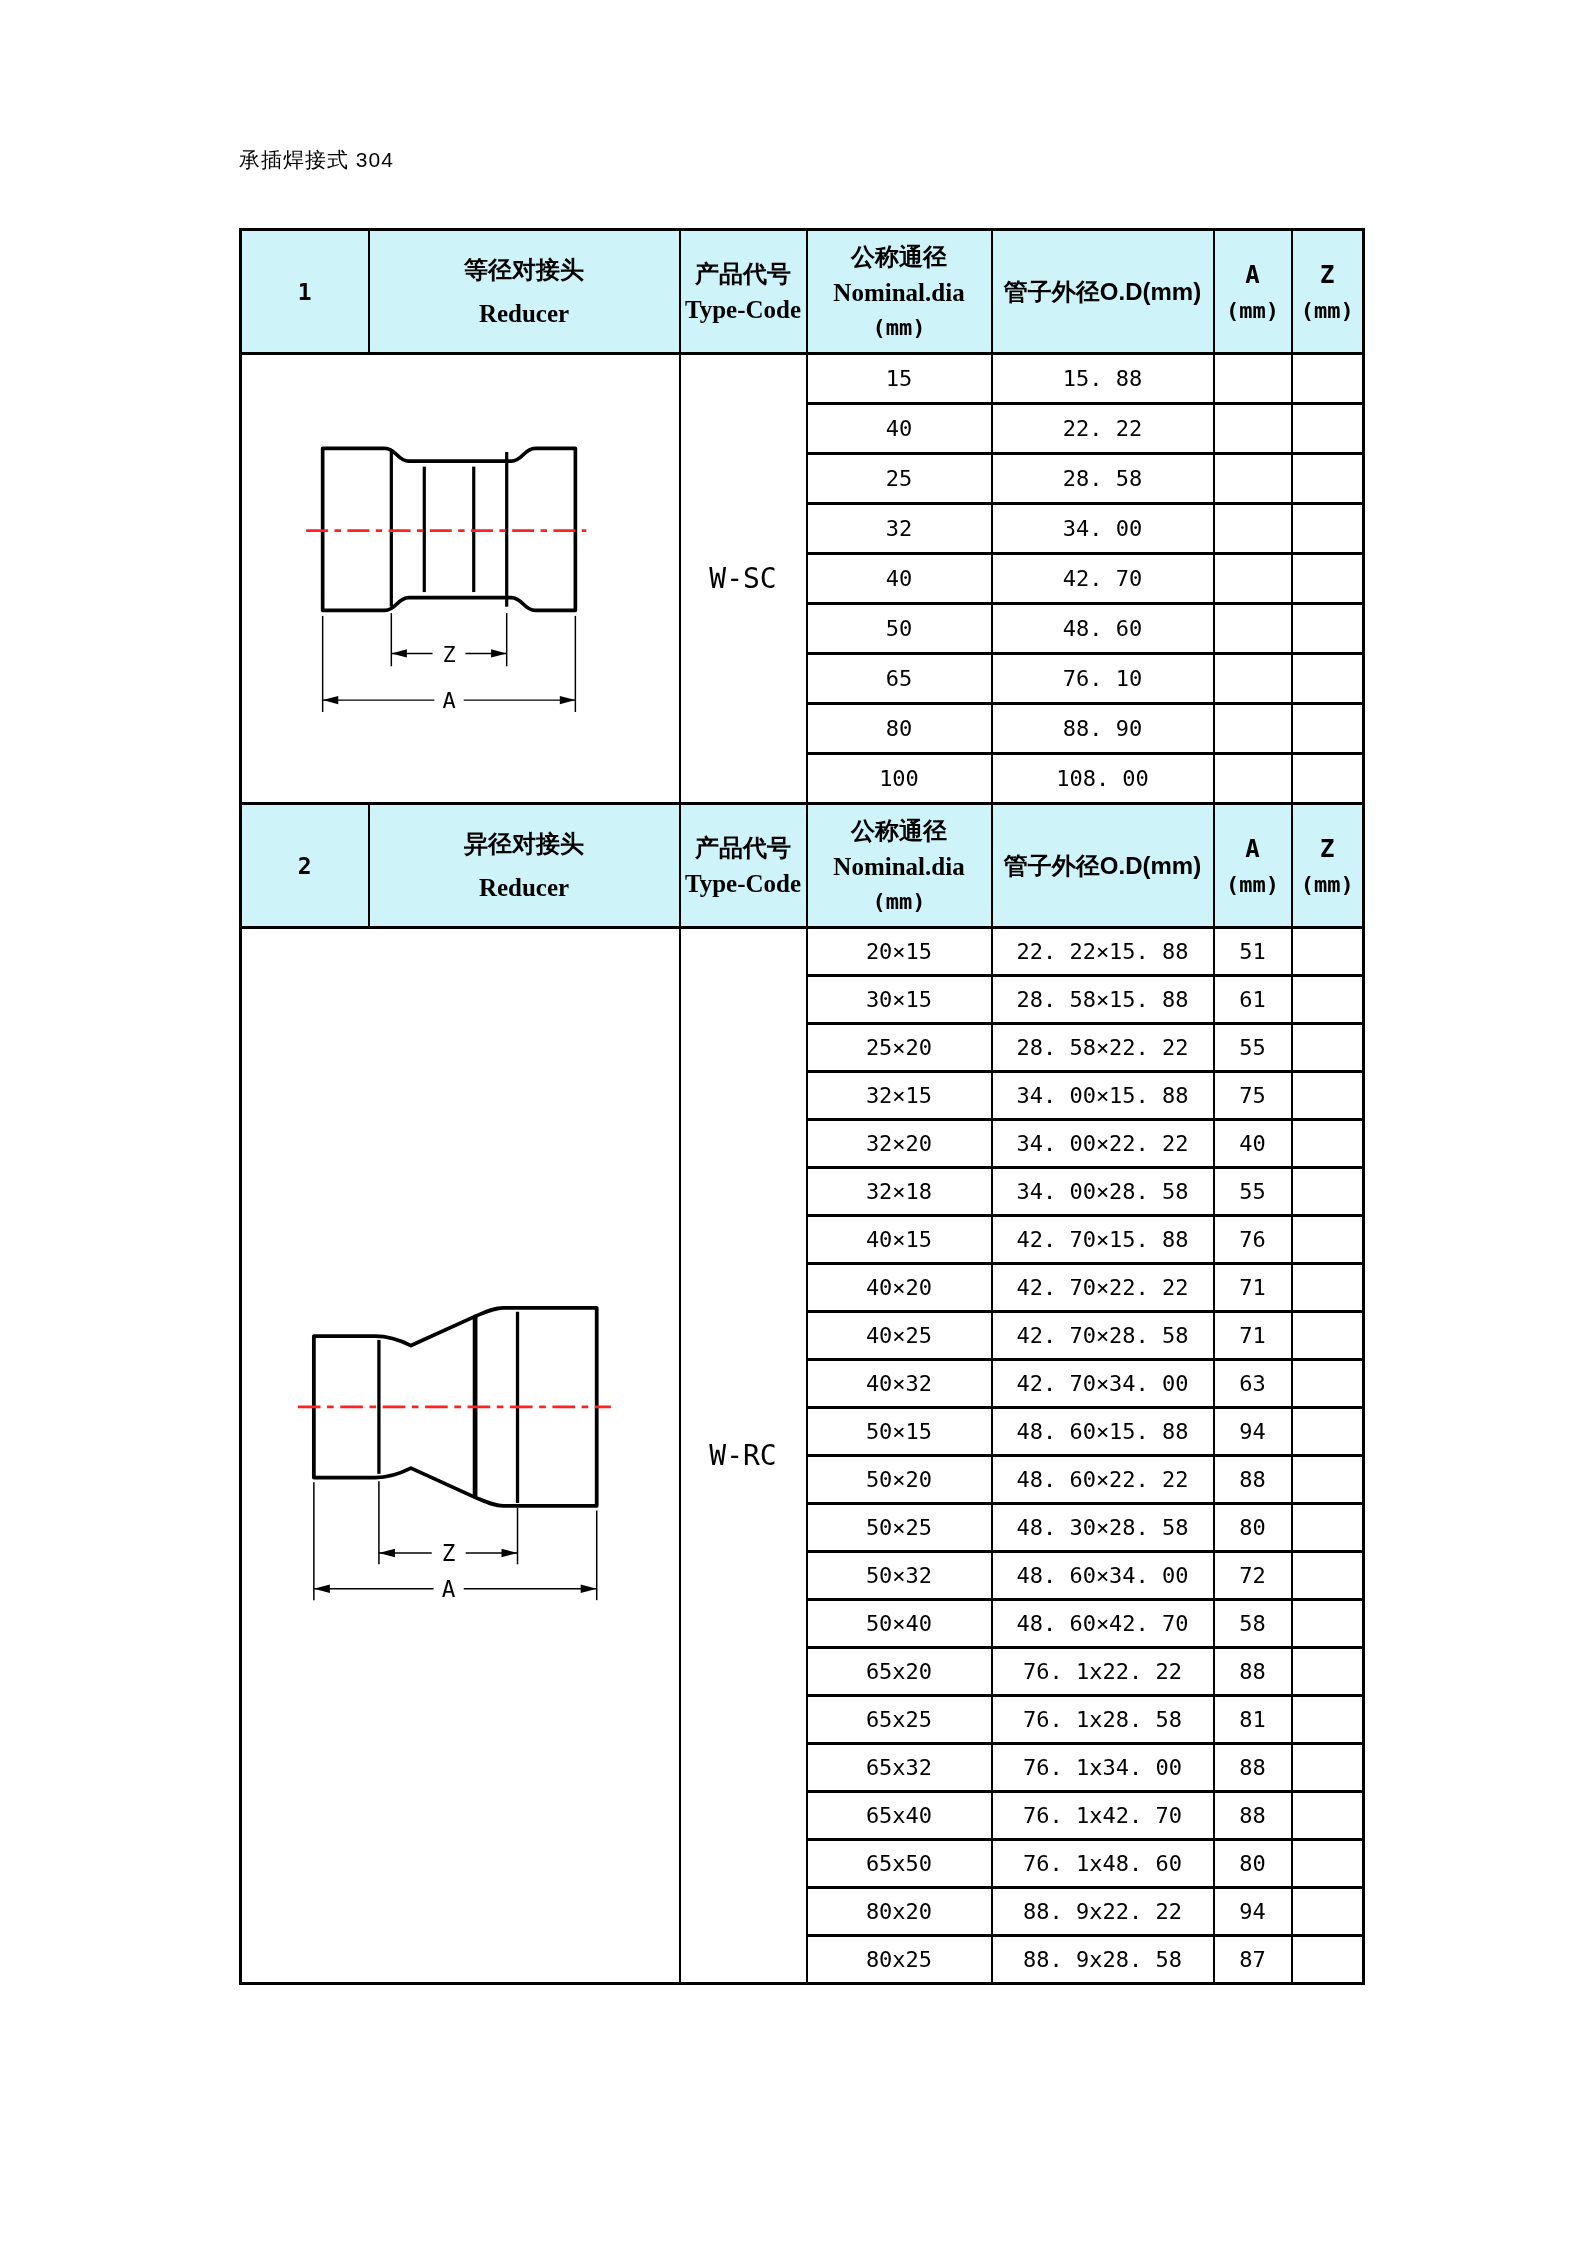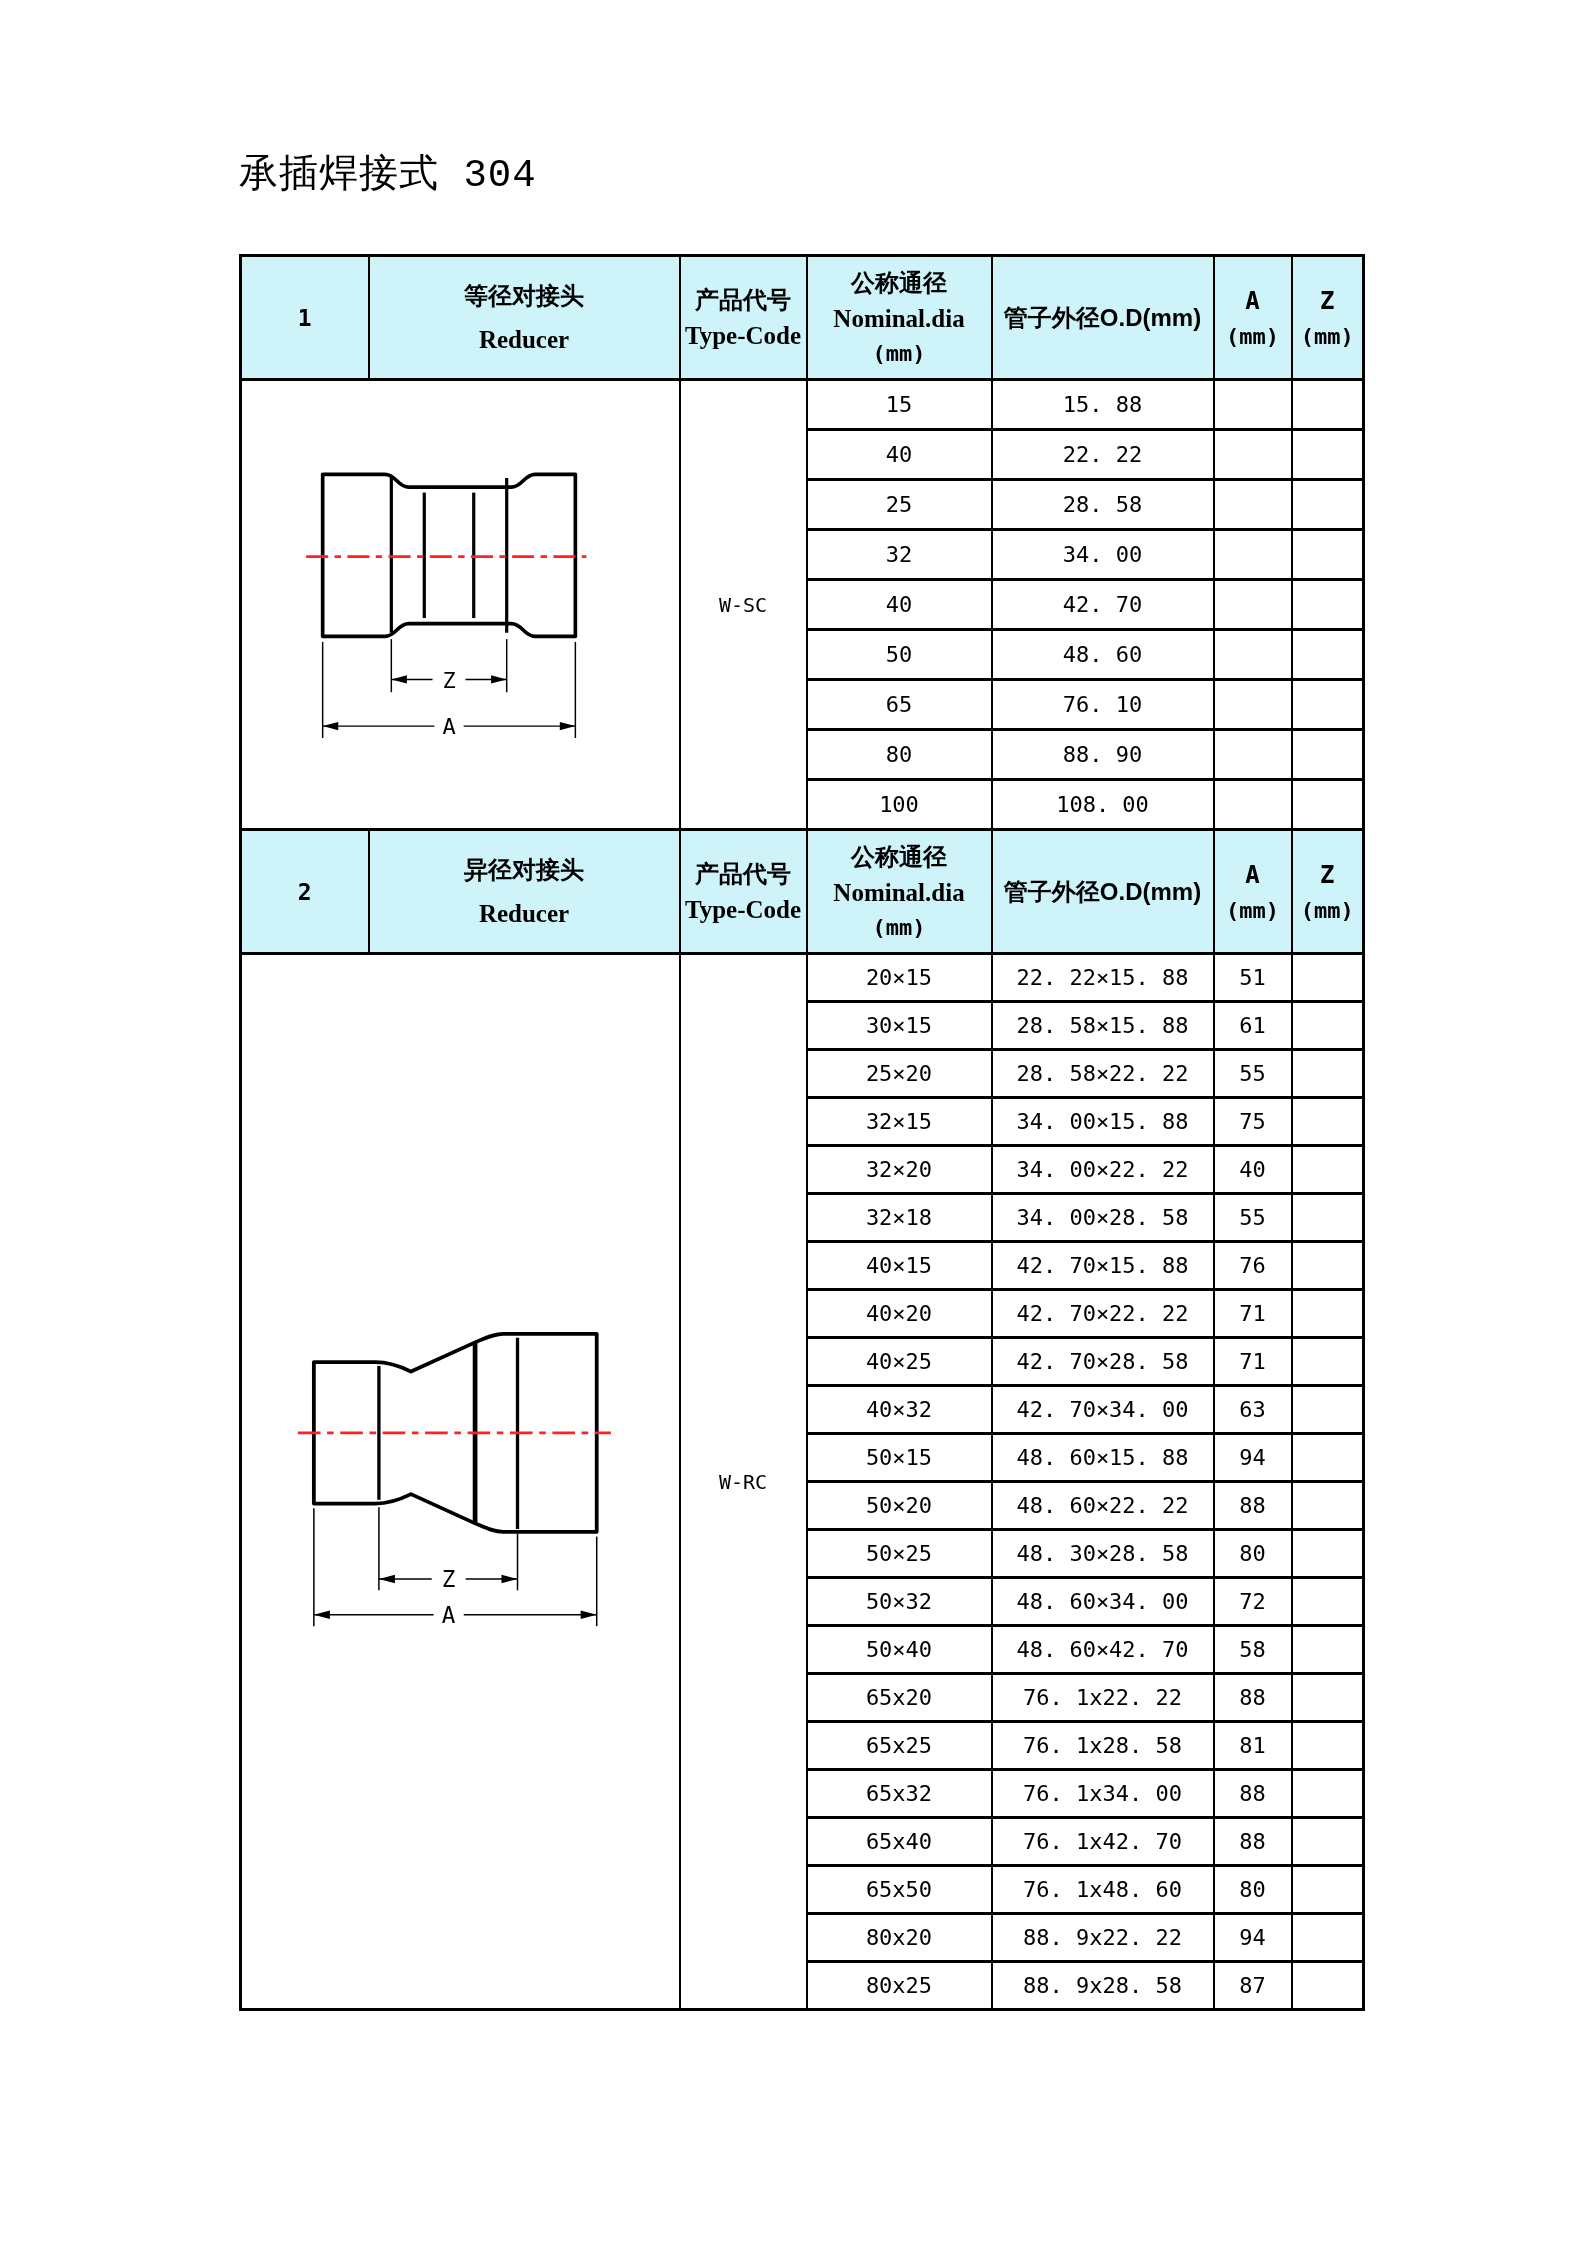--- a/index.html
+++ b/index.html
@@ -7,21 +7,21 @@
     --grid:#000000;
     --centerline:#FF2222;
   }
   html,body{margin:0;padding:0;}
   body{
     width:1587px;height:2245px;background:#ffffff;color:#000;
     font-family:"Liberation Sans",sans-serif;position:relative;overflow:hidden;
   }
   .content{position:absolute;left:239px;top:146px;}
   .doc-title{
-    font-family:Liberation Mono, monospace;font-size:39px;font-weight:400;
+    font-family:Liberation Sans, sans-serif;font-size:21px;font-weight:400;
     margin:0 0 54px 0;letter-spacing:1px;white-space:nowrap;
   }
   table.fittings{
     border-collapse:collapse;table-layout:fixed;width:1123px;
     border:3px solid var(--grid);
   }
   td{
     border:2px solid var(--grid);
     border-top-width:3px;border-bottom-width:3px;
     text-align:center;vertical-align:middle;padding:0;overflow:hidden;
@@ -30,21 +30,21 @@
   tr.r1{height:50px;}
   tr.r2{height:48px;}
   td.hd{background:var(--header-bg);font-weight:bold;}
   .hd .cn{font-size:24px;line-height:36px;font-family:"Liberation Sans",sans-serif;}
   .hd .en{font-size:25px;line-height:36px;font-family:"Liberation Serif",serif;}
   .hd .unit{font-size:22px;line-height:34px;font-family:"DejaVu Sans Mono",monospace;}
   .hd .letter{font-size:24px;line-height:38px;font-family:"DejaVu Sans Mono",monospace;}
   .hd .gap8{margin-bottom:8px;}
   td.numcol{font-family:"DejaVu Sans Mono",monospace;font-size:23px;}
   td.num{font-family:"DejaVu Sans Mono",monospace;font-size:22px;}
-  td.code{font-family:"DejaVu Sans Mono",monospace;font-size:20px;}
+  td.code{font-family:"DejaVu Sans Mono",monospace;font-size:28px;}
   td.drawing{background:#ffffff;}
   
   .outline{fill:none;stroke:#000;stroke-width:4;stroke-linejoin:round;}
   .inner{stroke:#000;stroke-width:3.5;}
   .thick{stroke-width:5;}
   .centerline{stroke:var(--centerline);stroke-width:3;stroke-dasharray:24 7 7 7;}
   .ext,.dim{stroke:#000;stroke-width:1.6;}
   .arr{fill:#000;}
   .dimtxt{font-family:"DejaVu Sans Mono",monospace;font-size:24px;text-anchor:middle;fill:#000;}
 </style>

